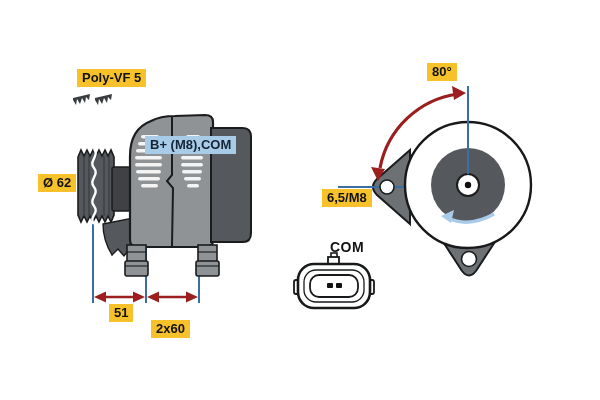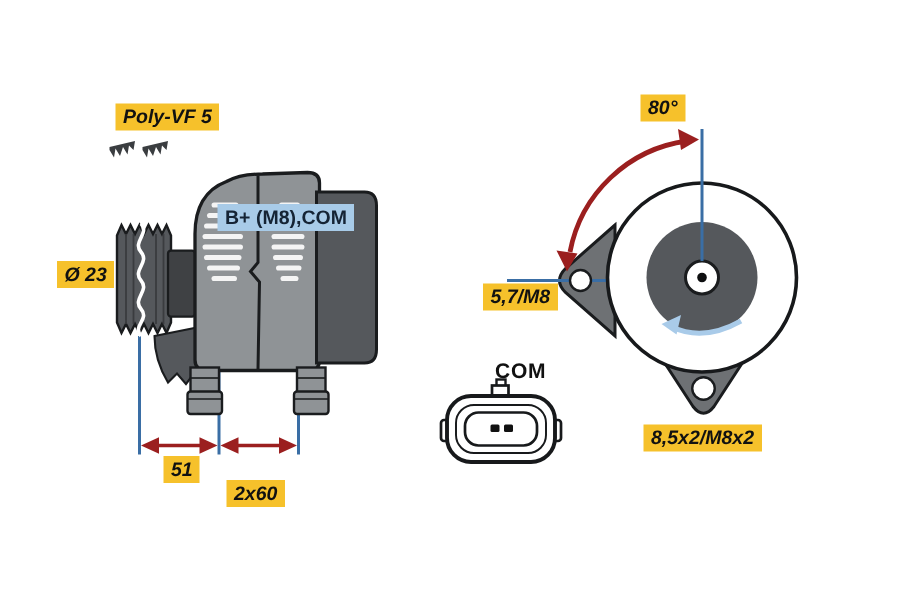--- a/index.html
+++ b/index.html
@@ -21,21 +21,21 @@
   }
   #drawing{position:absolute;left:0;top:0;}
   .label{
     position:absolute;
     font:bold 13px "Liberation Sans",sans-serif;
     color:#111;
     padding:1px 5px 2px 5px;
     white-space:nowrap;
     line-height:15px;
   }
-  .label--yellow{background:var(--label_yellow);font-style:italic;}
+  .label--yellow{background:var(--label_yellow);}
   .label--blue{background:var(--label_blue);color:var(--label_blue_text);margin-top:40px;}
   .label--plain{background:transparent;font-size:14px;letter-spacing:.5px;padding:0;}
 </style>
 </head>
 <body>
 
 <div id="stage">
 
   <svg id="drawing" width="600" height="400" viewBox="0 0 600 400">
 
@@ -151,26 +151,25 @@
     <g fill="#3A3D40">
       <path id="beltglyph" d="M73,98 L90,94 L89,100 L86,97 L85,103 L82,98 L80,104 L77,99 L76,105 L73,100 Z"></path>
       <path d="M95,98 L112,94 L111,100 L108,97 L107,103 L104,98 L102,104 L99,99 L98,105 L95,100 Z"></path>
     </g>
   </svg>
 
   <div class="label label--yellow" style="left:77px;top:69px">Poly-VF 5</div>
 
   <div class="label label--blue" style="left:145px;top:96px">B+ (M8),COM</div>
 
-  <div class="label label--yellow" style="left:38px;top:174px">Ø 23</div>
+  <div class="label label--yellow" style="left:38px;top:174px">Ø 62</div>
 
   <div class="label label--yellow" style="left:427px;top:63px">80°</div>
 
-  <div class="label label--yellow" style="left:322px;top:189px">5,7/M8</div>
+  <div class="label label--yellow" style="left:322px;top:189px">6,5/M8</div>
 
-  <div class="label label--yellow" style="left:429px;top:283px">8,5x2/M8x2</div>
 
   <div class="label label--yellow" style="left:109px;top:304px">51</div>
 
   <div class="label label--yellow" style="left:151px;top:320px">2x60</div>
 
   <div class="label label--plain" style="left:330px;top:240px">COM</div>
 </div>
 
 </body></html>

